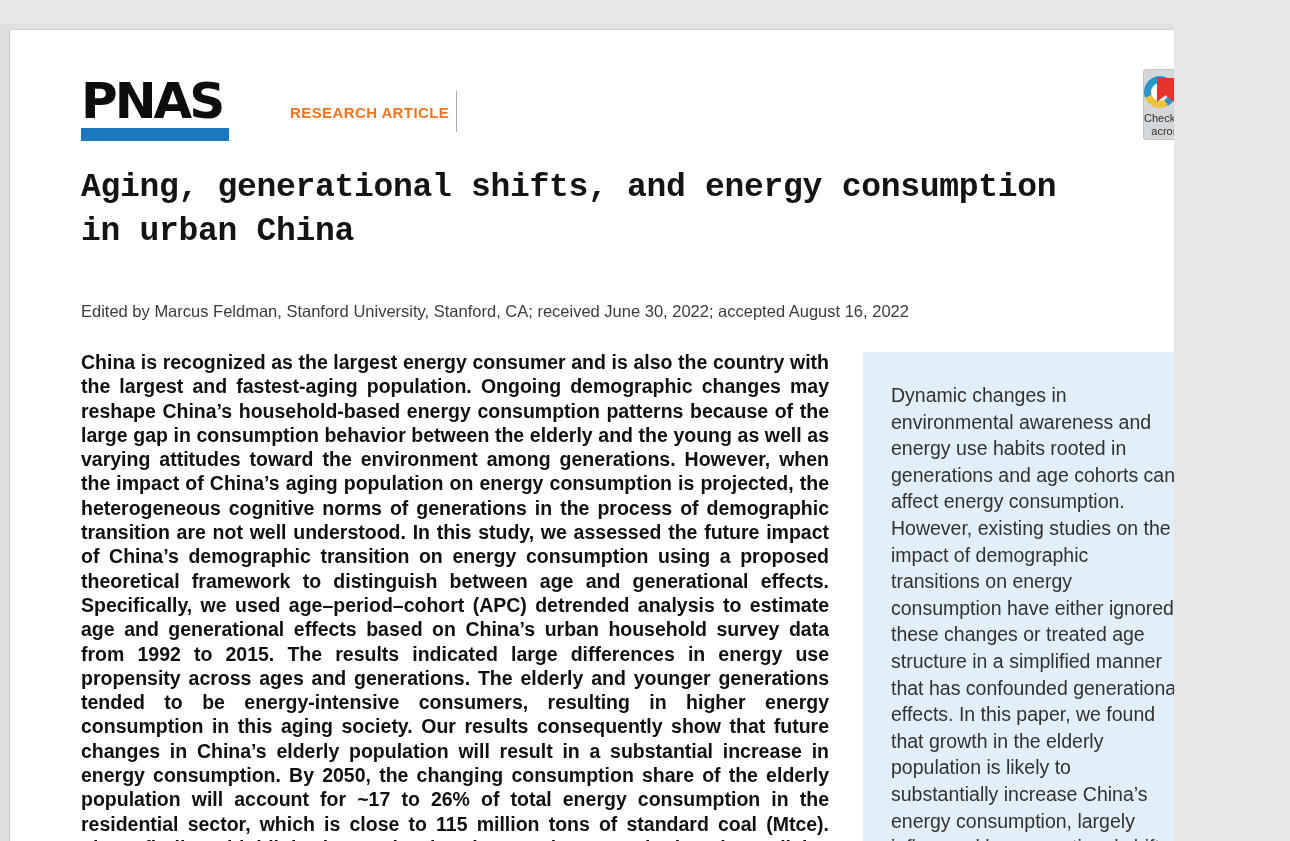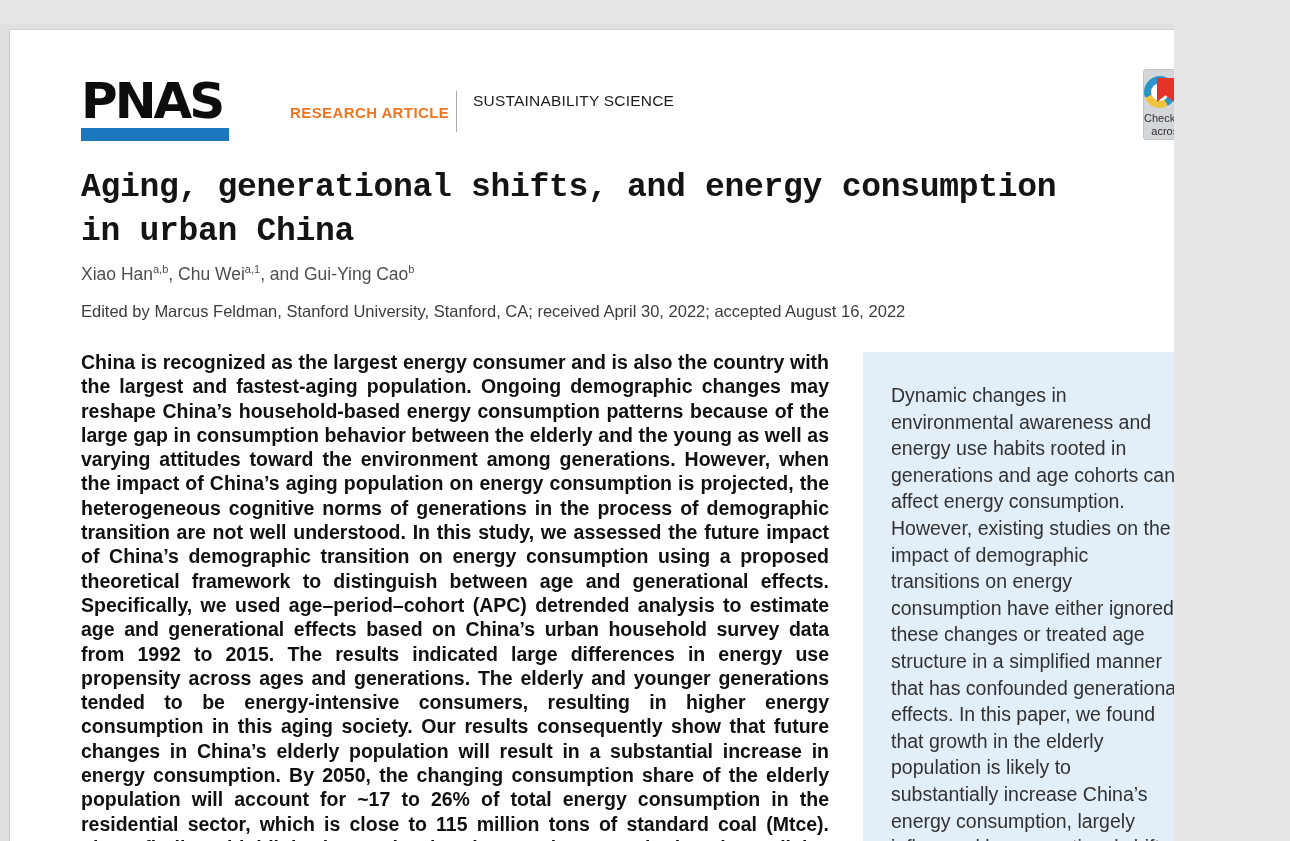--- a/index.html
+++ b/index.html
@@ -91,42 +91,38 @@
     <div class="logo-wrap">
       <div class="logo-text">PNAS</div>
       <div class="logo-bar" style="background:#1b78bf;"></div>
     </div>
 
     <div class="article-type" style="color:#ee7623;">RESEARCH ARTICLE</div>
 
     <div class="header-divider"></div>
 
     <div class="categories">
-      <div>SUSTAINABILITY SCIENCE</div>
     </div>
 
     <div class="check-badge">
       <div class="cm-icon">
         <div class="cm-ring"></div>
         <div class="cm-hole"></div>
         <div class="cm-bookmark"></div>
       </div>
       <div class="check-text">
         <div>Check for</div>
         <div>across</div>
       </div>
     </div>
 
     <h1 class="title">Aging, generational shifts, and energy consumption in urban China</h1>
 
-    <div class="authors">
-      <span><span>Xiao Han</span><sup>a,b</sup><span>, </span></span><span><span>Chu Wei</span><sup>a,1</sup><span>, and </span></span><span><span>Gui-Ying Cao</span><sup>b</sup></span>
-    </div>
 
-    <div class="edited">Edited by Marcus Feldman, Stanford University, Stanford, CA; received April 30, 2022; accepted August 16, 2022</div>
+    <div class="edited">Edited by Marcus Feldman, Stanford University, Stanford, CA; received June 30, 2022; accepted August 16, 2022</div>
 
     <p class="abstract">China is recognized as the largest energy consumer and is also the country with the largest and fastest-aging population. Ongoing demographic changes may reshape China’s household-based energy consumption patterns because of the large gap in consumption behavior between the elderly and the young as well as varying attitudes toward the environment among generations. However, when the impact of China’s aging population on energy consumption is projected, the heterogeneous cognitive norms of generations in the process of demographic transition are not well understood. In this study, we assessed the future impact of China’s demographic transition on energy consumption using a proposed theoretical framework to distinguish between age and generational effects. Specifically, we used age–period–cohort (APC) detrended analysis to estimate age and generational effects based on China’s urban household survey data from 1992 to 2015. The results indicated large differences in energy use propensity across ages and generations. The elderly and younger generations tended to be energy-intensive consumers, resulting in higher energy consumption in this aging society. Our results consequently show that future changes in China’s elderly population will result in a substantial increase in energy consumption. By 2050, the changing consumption share of the elderly population will account for ~17 to 26% of total energy consumption in the residential sector, which is close to 115 million tons of standard coal (Mtce). These findings highlight the need to interlace environmental education policies and demographic transitions to promote energy conservation behavior in children and youth for low-carbon, sustainable development.</p>
 
     <aside class="sig-box" style="background:#e3eff8;">
       <div class="sig-body">Dynamic changes in environmental awareness and energy use habits rooted in generations and age cohorts can affect energy consumption. However, existing studies on the impact of demographic transitions on energy consumption have either ignored these changes or treated age structure in a simplified manner that has confounded generational effects. In this paper, we found that growth in the elderly population is likely to substantially increase China’s energy consumption, largely influenced by generational shifts in the demographic transition.</div>
     </aside>
 
     <div class="watermark">s 36.112.3.62.</div>
 
   </div>

